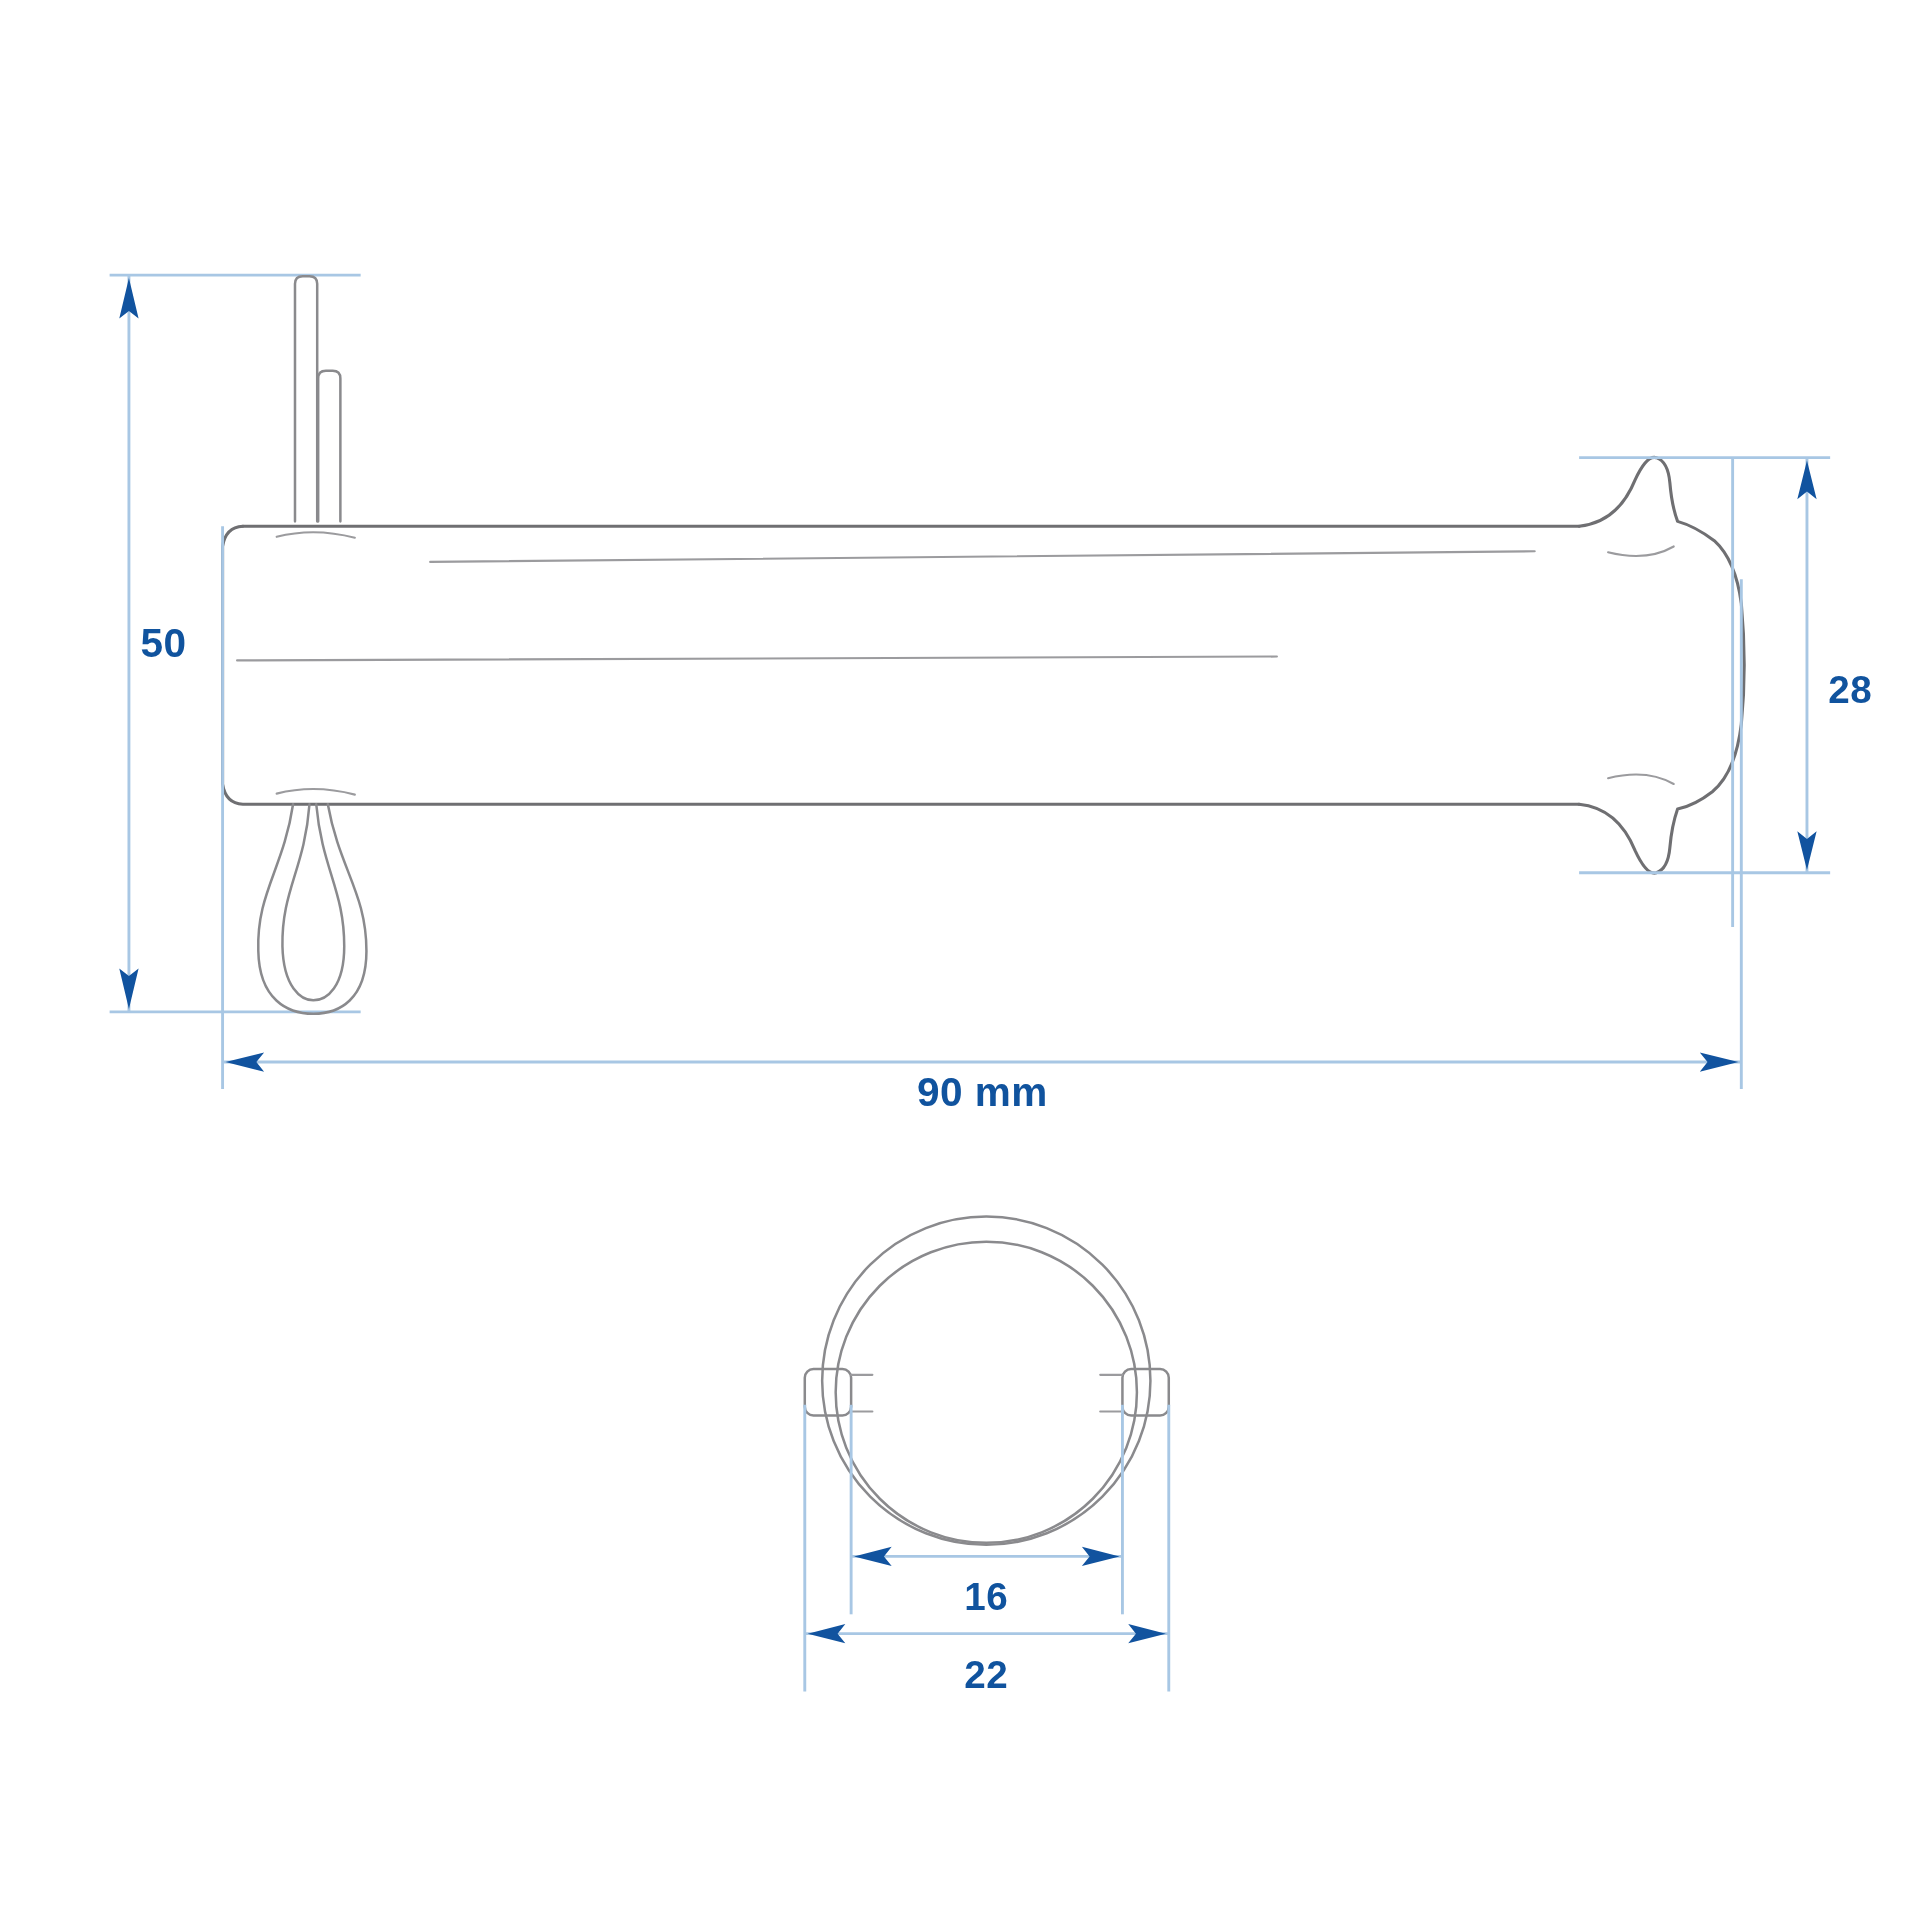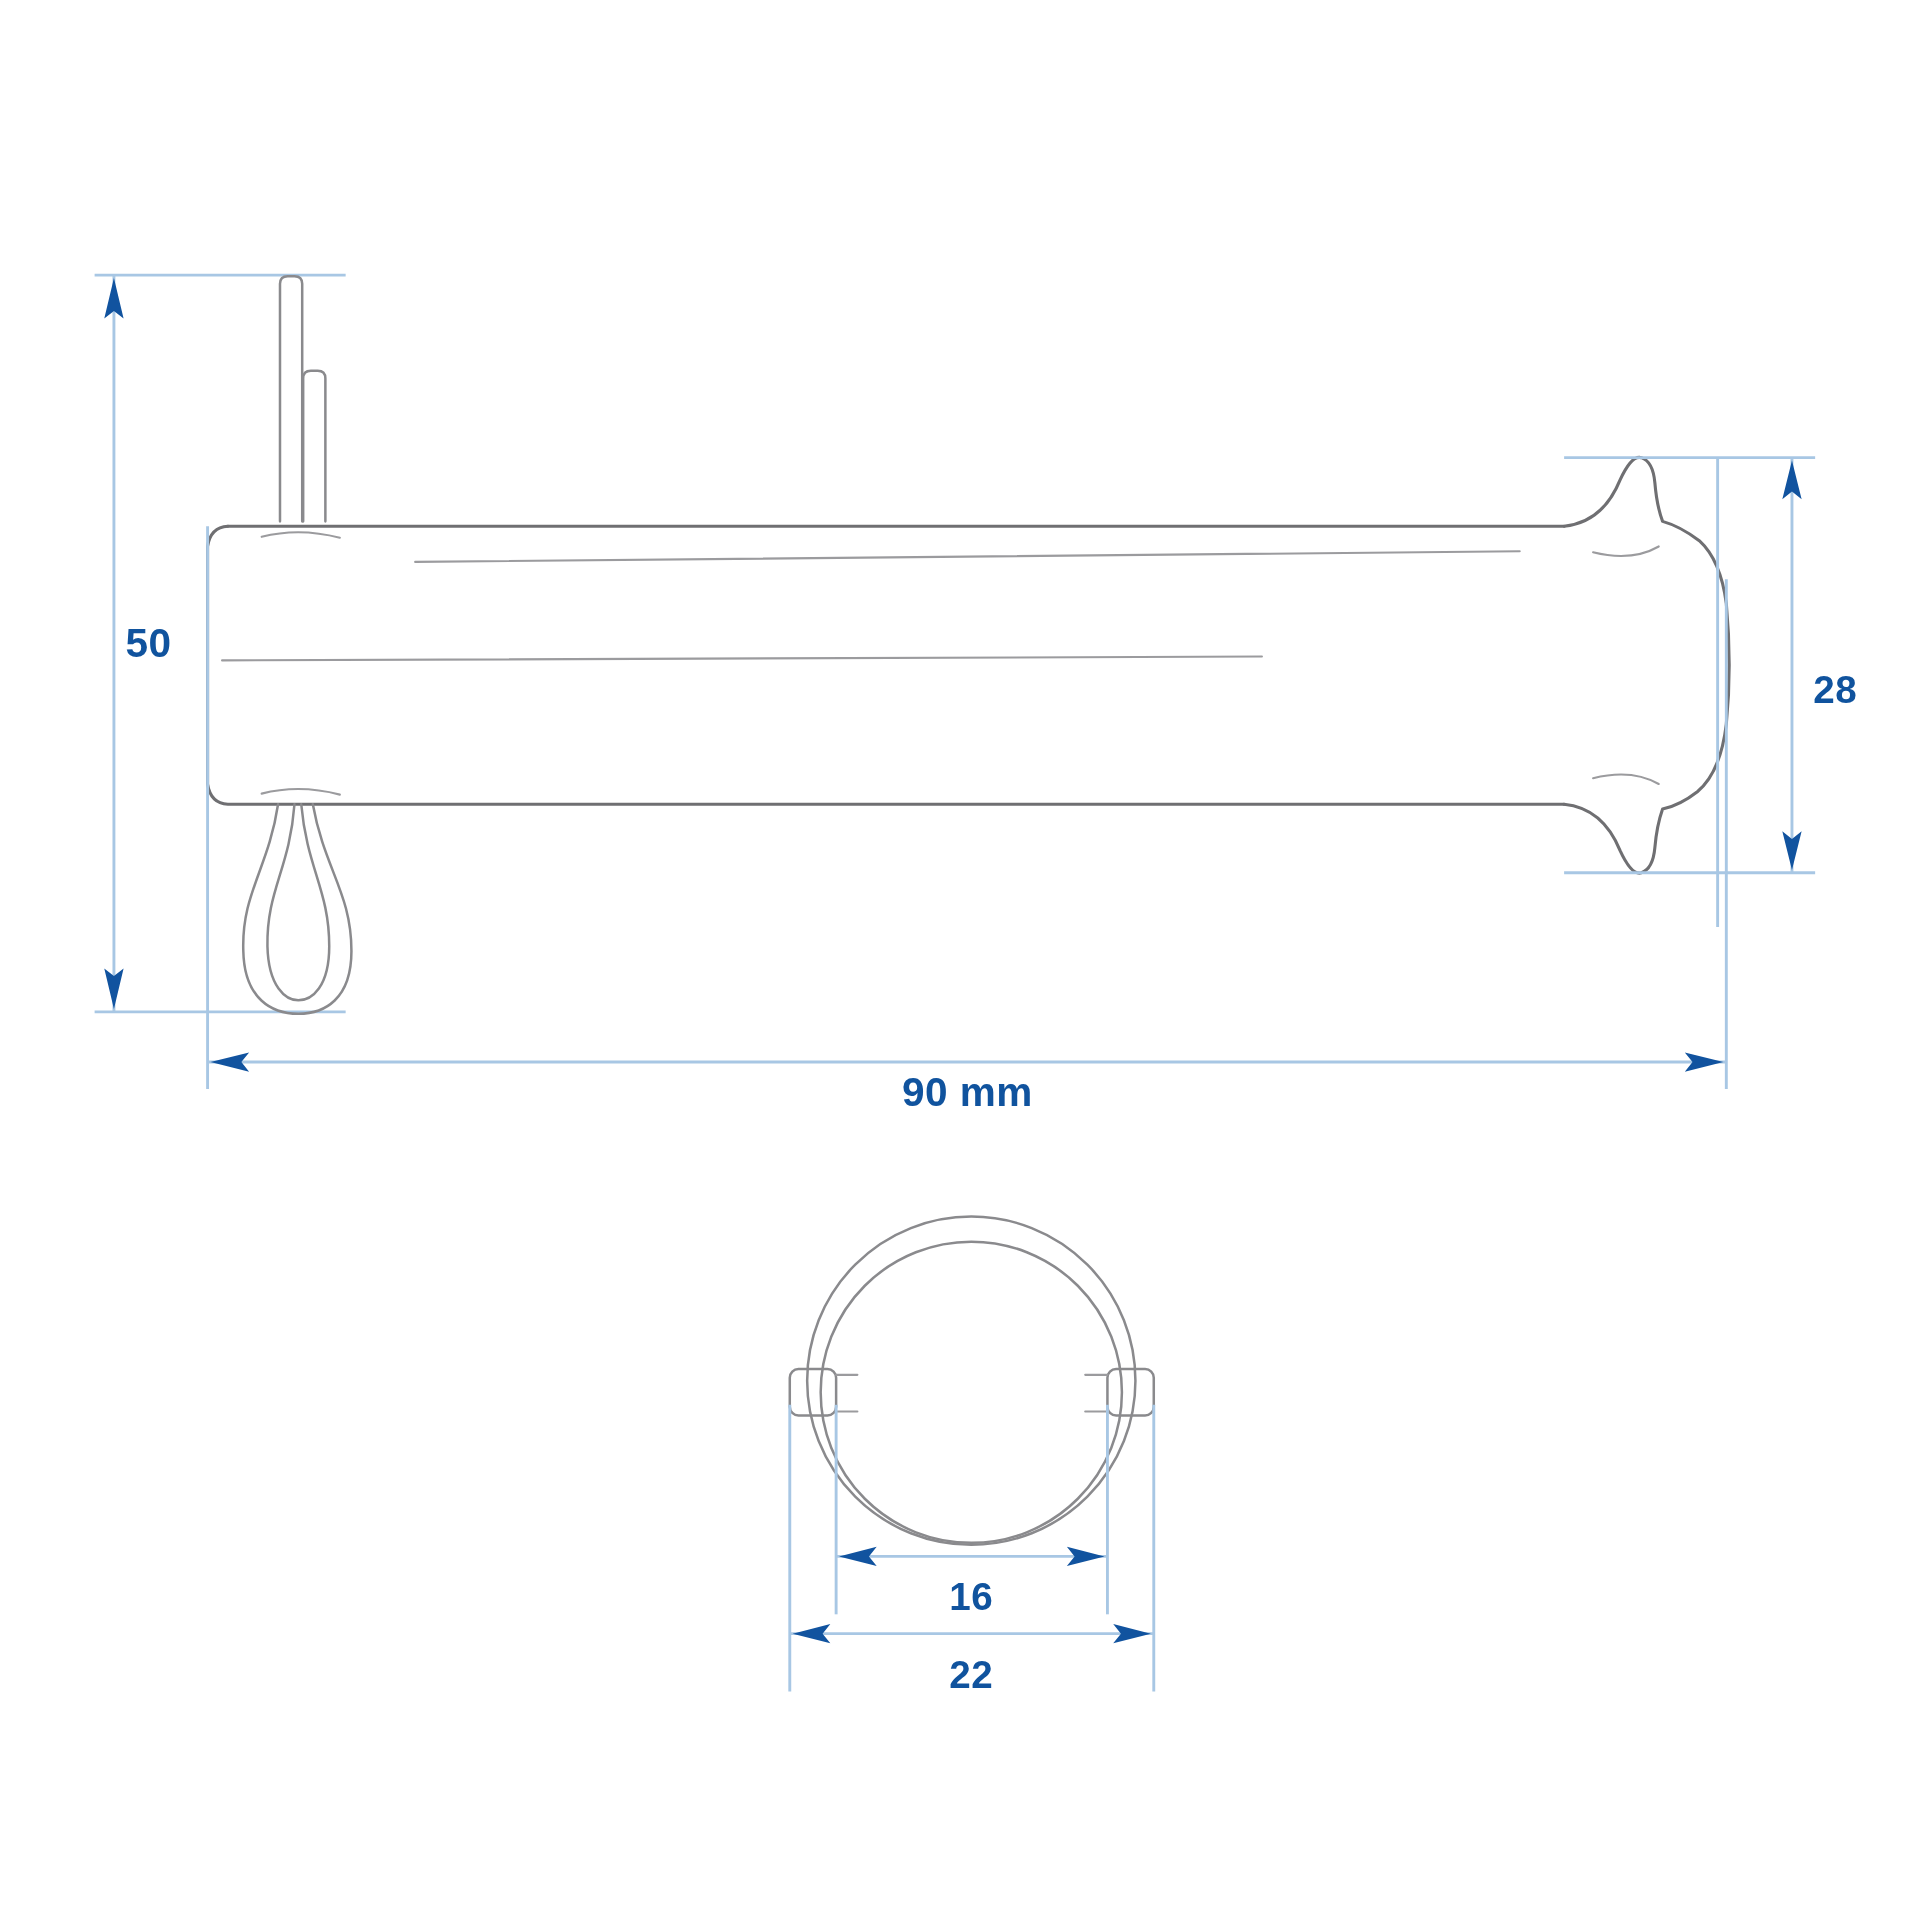--- a/index.html
+++ b/index.html
@@ -9,21 +9,21 @@
   }
   body {
     width: 1931px;
     height: 1931px;
     font-family: "Liberation Sans", sans-serif;
     overflow: hidden;
     position: relative;
   }
   #drawing-root {
     position: absolute;
-    left: 0;
+    left: 15px;
     top: 0;
     width: 1794px;
     height: 1931px;
   }
   svg.canvas {
     display: block;
     width: 1931px;
     height: 1931px;
   }
   .dim-text {

